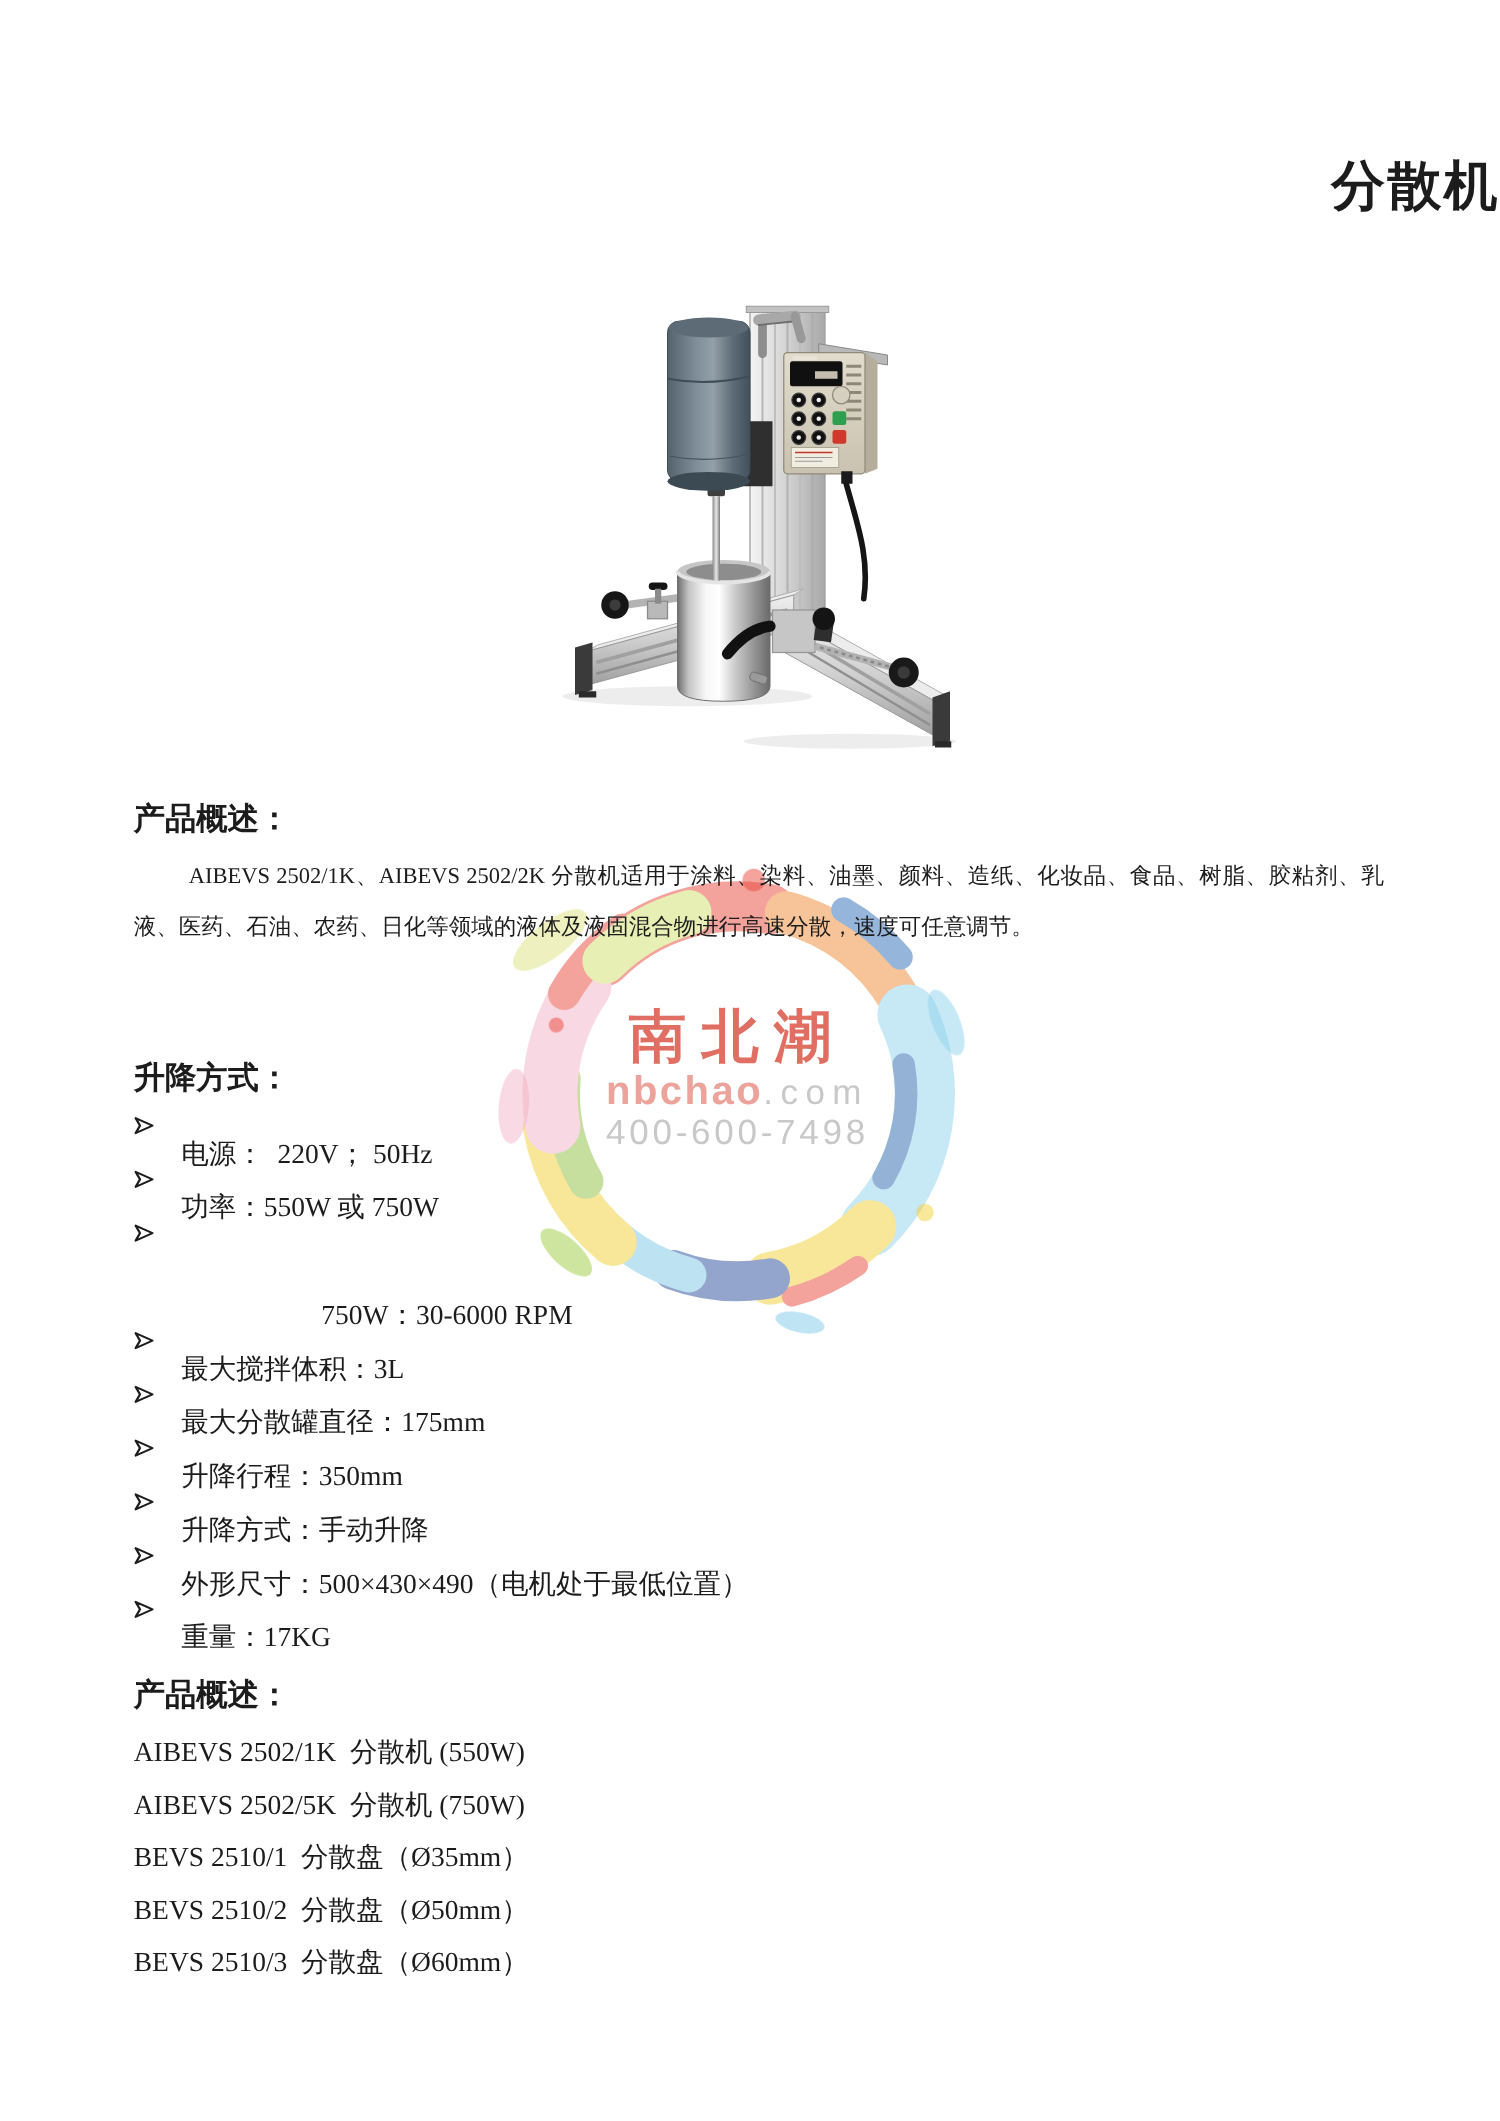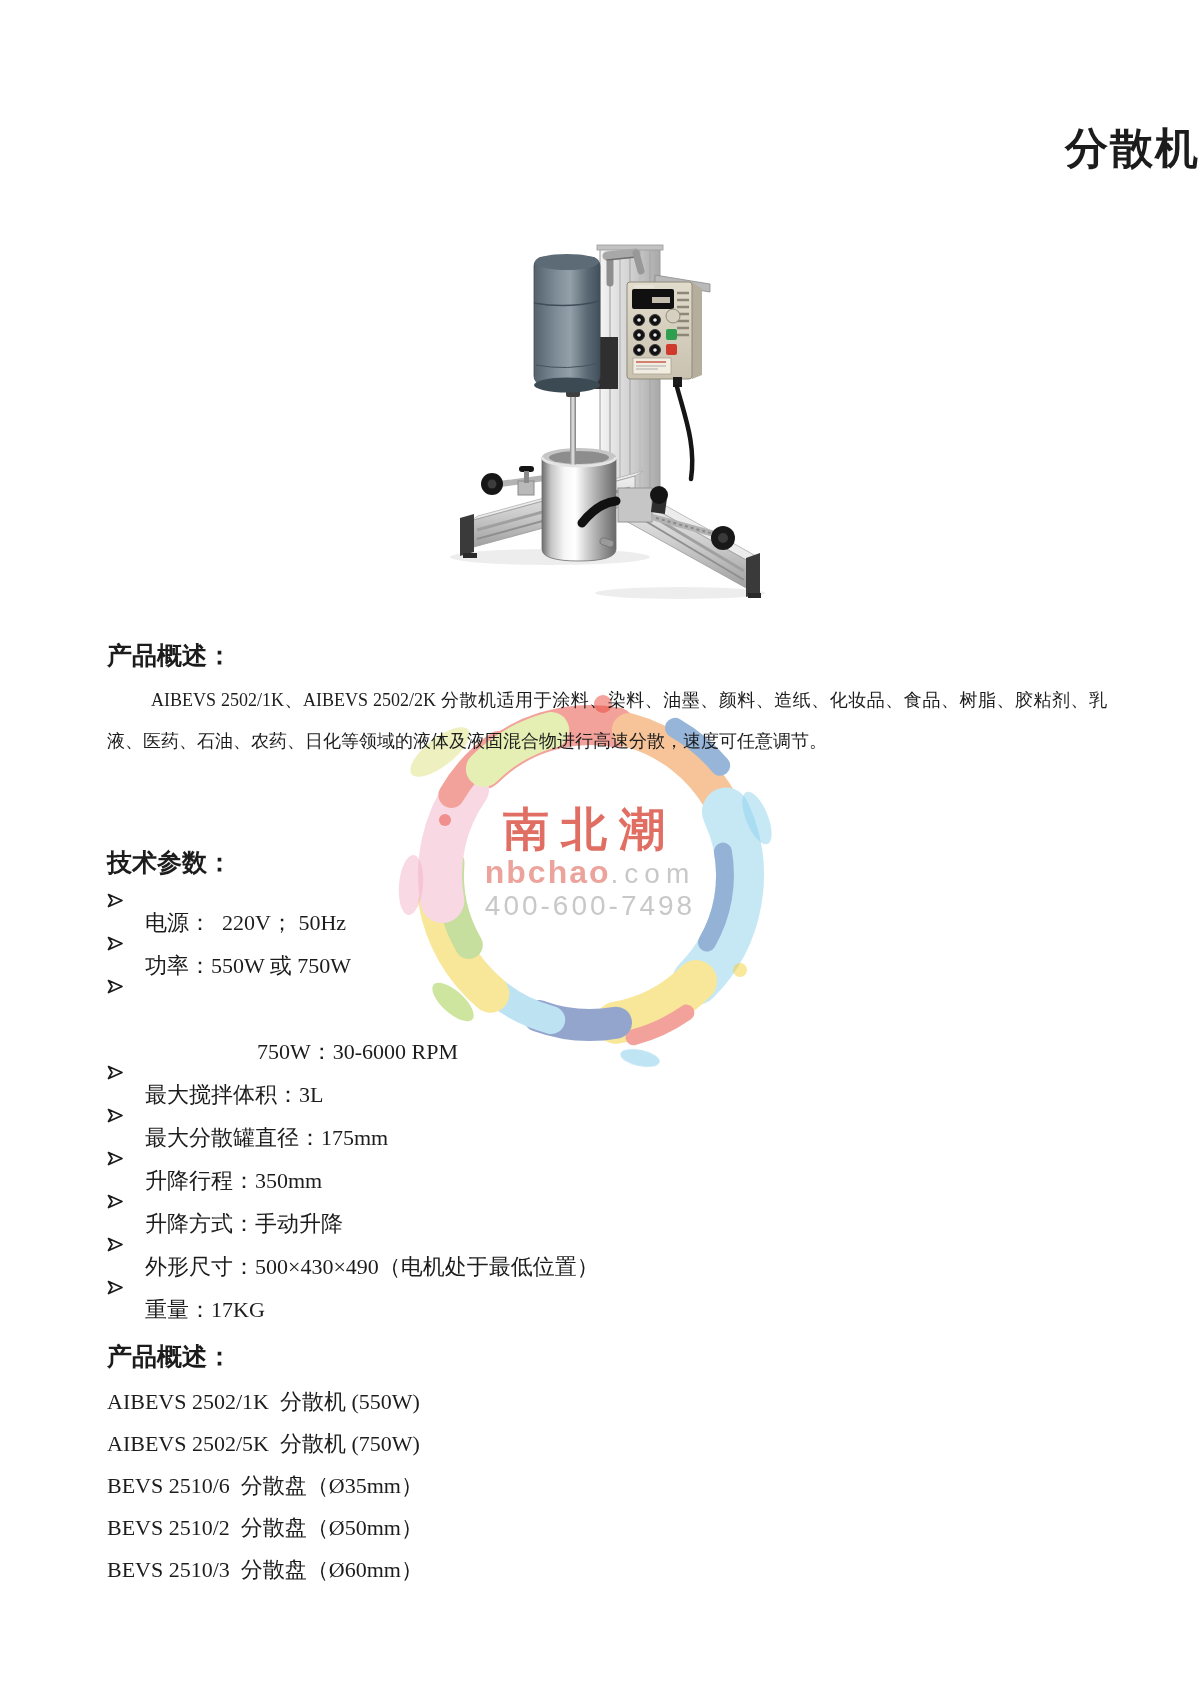--- a/index.html
+++ b/index.html
@@ -229,21 +229,21 @@
         <line x1="206" y1="164" x2="228" y2="164" stroke="#9a9a9a" stroke-width="0.8"></line>
       </g>
       <rect x="243" y="172" width="9" height="10" fill="#1b1b1b"></rect>
       <path d="M247 182 C 255 212 266 240 261 274" stroke="#151515" stroke-width="4.5" fill="none" stroke-linecap="round"></path>
     </g>
   </svg>
 
   <div class="sec-heading" id="overview-heading">产品概述：</div>
   <div class="overview-body">AIBEVS 2502/1K、AIBEVS 2502/2K 分散机适用于涂料、染料、油墨、颜料、造纸、化妆品、食品、树脂、胶粘剂、乳液、医药、石油、农药、日化等领域的液体及液固混合物进行高速分散，速度可任意调节。</div>
 
-  <div class="sec-heading" id="specs-heading">技术参数：</div>
+  <div class="sec-heading" id="specs-heading">升降方式：</div>
   <div class="spec-list">
     <div class="spec-row">
       <span class="bullet-box">
           <svg width="17" height="15" viewBox="0 0 17 15">
             <path d="M1.5 1.5 L15 7.5 L1.5 13.5 L5 7.5 Z" fill="#ffffff" stroke="#1c1c1c" stroke-width="1.7" stroke-linejoin="round"></path>
           </svg>
         </span>
       <span class="spec-text">电源：  220V； 50Hz</span>
     </div>
     <div class="spec-row">
@@ -316,18 +316,18 @@
           </svg>
         </span>
       <span class="spec-text">重量：17KG</span>
     </div>
   </div>
 
   <div class="sec-heading" id="ordering-heading">产品概述：</div>
   <div class="order-list">
     <div class="order-row">AIBEVS 2502/1K  分散机 (550W)</div>
     <div class="order-row">AIBEVS 2502/5K  分散机 (750W)</div>
-    <div class="order-row">BEVS 2510/6  分散盘（Ø35mm）</div>
+    <div class="order-row">BEVS 2510/1  分散盘（Ø35mm）</div>
     <div class="order-row">BEVS 2510/2  分散盘（Ø50mm）</div>
     <div class="order-row">BEVS 2510/3  分散盘（Ø60mm）</div>
   </div>
 
 </div>
 
 </body></html>

